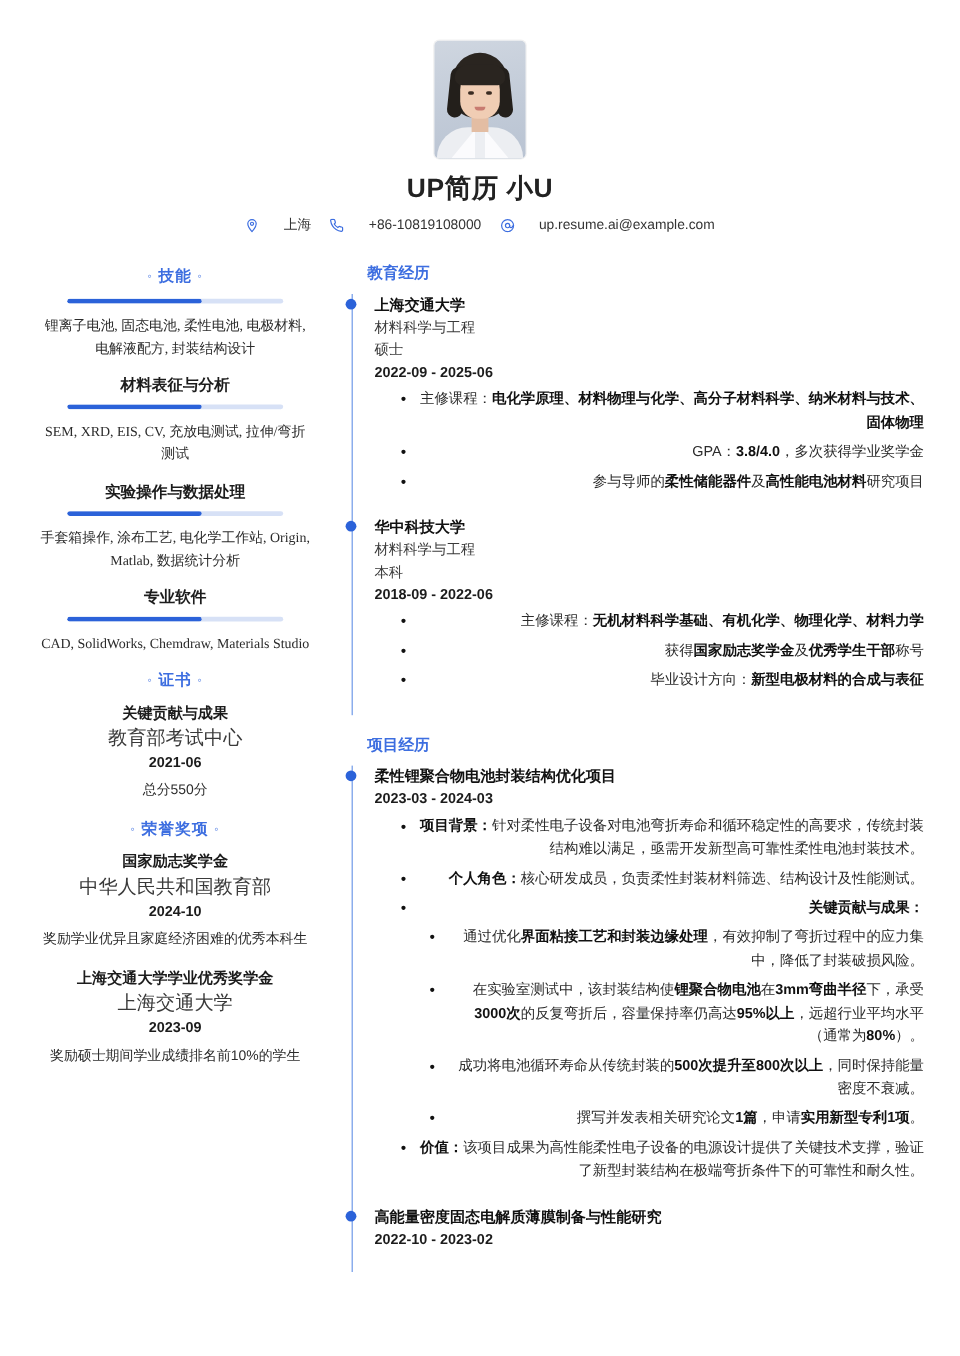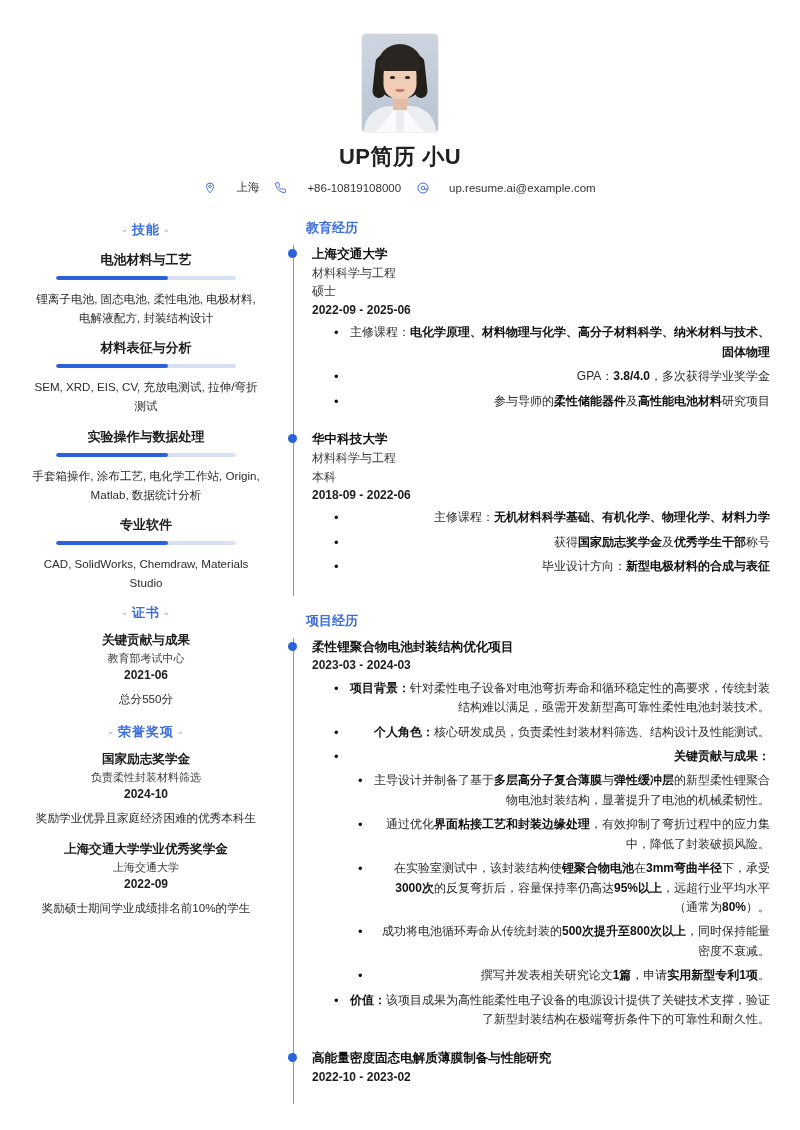--- a/index.html
+++ b/index.html
@@ -183,33 +183,34 @@
     background: #2b62d9;
     border-radius: 3px;
   }
   .skill-body {
     text-align: center;
     font-size: 11.6px;
     line-height: 1.65;
     color: #2b2b2b;
     margin-bottom: 12px;
     padding: 0 2px;
+    font-family: Liberation Serif, serif;
   }
   .cert-block, .award-block {
     text-align: center;
     margin-bottom: 14px;
   }
   .cert-title, .award-title {
     font-size: 12.6px;
     font-weight: bold;
     color: #1c1c1c;
     margin-bottom: 2px;
   }
   .cert-org, .award-org {
-    font-size: 11px;
+    font-size: 16px;
     color: #3a3a3a;
     margin-bottom: 2px;
   }
   .cert-date, .award-date {
     font-size: 12px;
     font-weight: bold;
     color: #1c1c1c;
     margin-bottom: 8px;
   }
   .cert-desc, .award-desc {
@@ -350,21 +351,20 @@
     <div class="left-col">
 
       <div class="side-head">
         <span class="ring">◦</span>
         <span>技能</span>
         <span class="ring">◦</span>
       </div>
 
       <div>
         <div>
-          <div class="skill-name">电池材料与工艺</div>
           <div class="bar-track">
             <div class="bar-fill" style="width: 62%;"></div>
           </div>
           <div class="skill-body">锂离子电池, 固态电池, 柔性电池, 电极材料, 电解液配方, 封装结构设计</div>
         </div>
         <div>
           <div class="skill-name">材料表征与分析</div>
           <div class="bar-track">
             <div class="bar-fill" style="width: 62%;"></div>
           </div>
@@ -398,28 +398,28 @@
         <div class="cert-desc">总分550分</div>
       </div>
 
       <div class="side-head">
         <span class="ring">◦</span>
         <span>荣誉奖项</span>
         <span class="ring">◦</span>
       </div>
       <div class="award-block">
         <div class="award-title">国家励志奖学金</div>
-        <div class="award-org">负责柔性封装材料筛选</div>
+        <div class="award-org">中华人民共和国教育部</div>
         <div class="award-date">2024-10</div>
         <div class="award-desc">奖励学业优异且家庭经济困难的优秀本科生</div>
       </div>
       <div class="award-block">
         <div class="award-title">上海交通大学学业优秀奖学金</div>
         <div class="award-org">上海交通大学</div>
-        <div class="award-date">2022-09</div>
+        <div class="award-date">2023-09</div>
         <div class="award-desc">奖励硕士期间学业成绩排名前10%的学生</div>
       </div>
     </div>
 
     <div class="right-col">
 
       <div class="main-head">教育经历</div>
       <div class="timeline">
 
         <div class="tl-entry">
@@ -455,21 +455,20 @@
         <div class="tl-entry">
           <span class="tl-dot"></span>
           <div class="e-title">柔性锂聚合物电池封装结构优化项目</div>
           <div class="e-date">2023-03 - 2024-03</div>
           <ul class="bullets">
             <li><span class="b">项目背景：</span>针对柔性电子设备对电池弯折寿命和循环稳定性的高要求，传统封装结构难以满足，亟需开发新型高可靠性柔性电池封装技术。</li>
             <li><span class="b">个人角色：</span>核心研发成员，负责柔性封装材料筛选、结构设计及性能测试。</li>
             <li>
               <span><span class="b">关键贡献与成果：</span></span>
               <ul class="bullets">
-                <li>主导设计并制备了基于<span class="b">多层高分子复合薄膜</span>与<span class="b">弹性缓冲层</span>的新型柔性锂聚合物电池封装结构，显著提升了电池的机械柔韧性。</li>
                 <li>通过优化<span class="b">界面粘接工艺和封装边缘处理</span>，有效抑制了弯折过程中的应力集中，降低了封装破损风险。</li>
                 <li>在实验室测试中，该封装结构使<span class="b">锂聚合物电池</span>在<span class="b">3mm弯曲半径</span>下，承受<span class="b">3000次</span>的反复弯折后，容量保持率仍高达<span class="b">95%以上</span>，远超行业平均水平（通常为<span class="b">80%</span>）。</li>
                 <li>成功将电池循环寿命从传统封装的<span class="b">500次提升至800次以上</span>，同时保持能量密度不衰减。</li>
                 <li>撰写并发表相关研究论文<span class="b">1篇</span>，申请<span class="b">实用新型专利1项</span>。</li>
               </ul>
             </li>
             <li><span class="b">价值：</span>该项目成果为高性能柔性电子设备的电源设计提供了关键技术支撑，验证了新型封装结构在极端弯折条件下的可靠性和耐久性。</li>
           </ul>
         </div>
 

